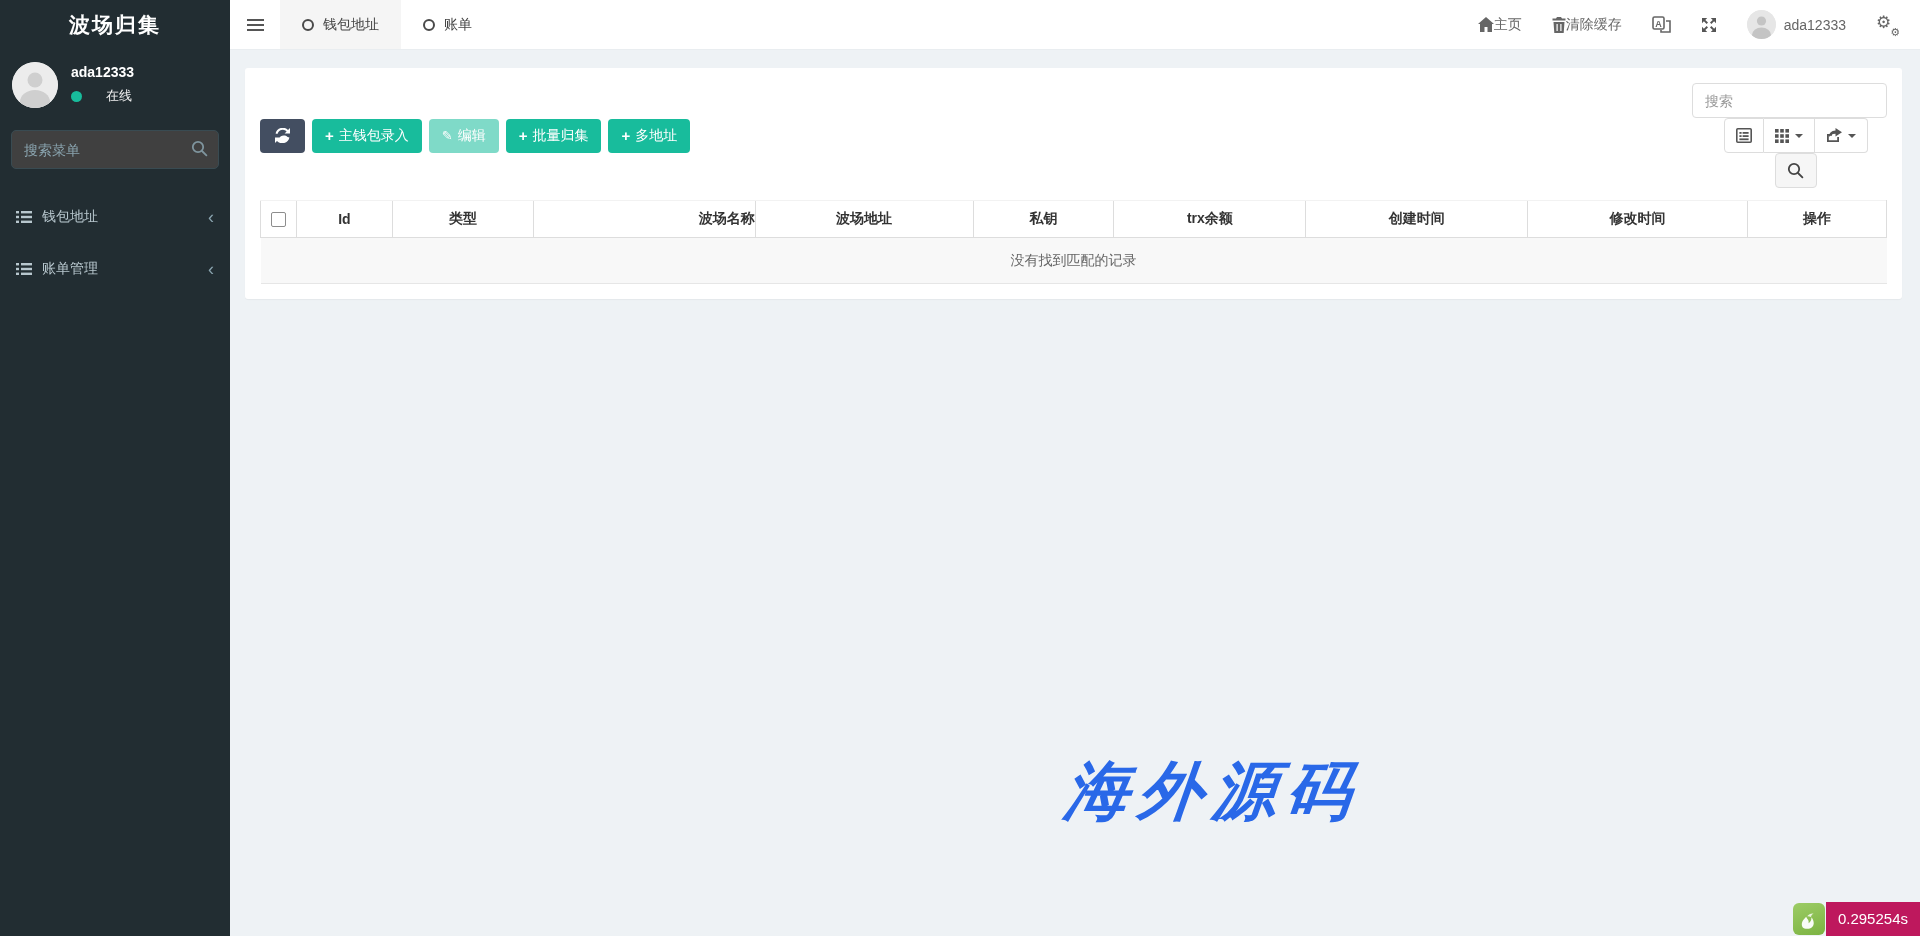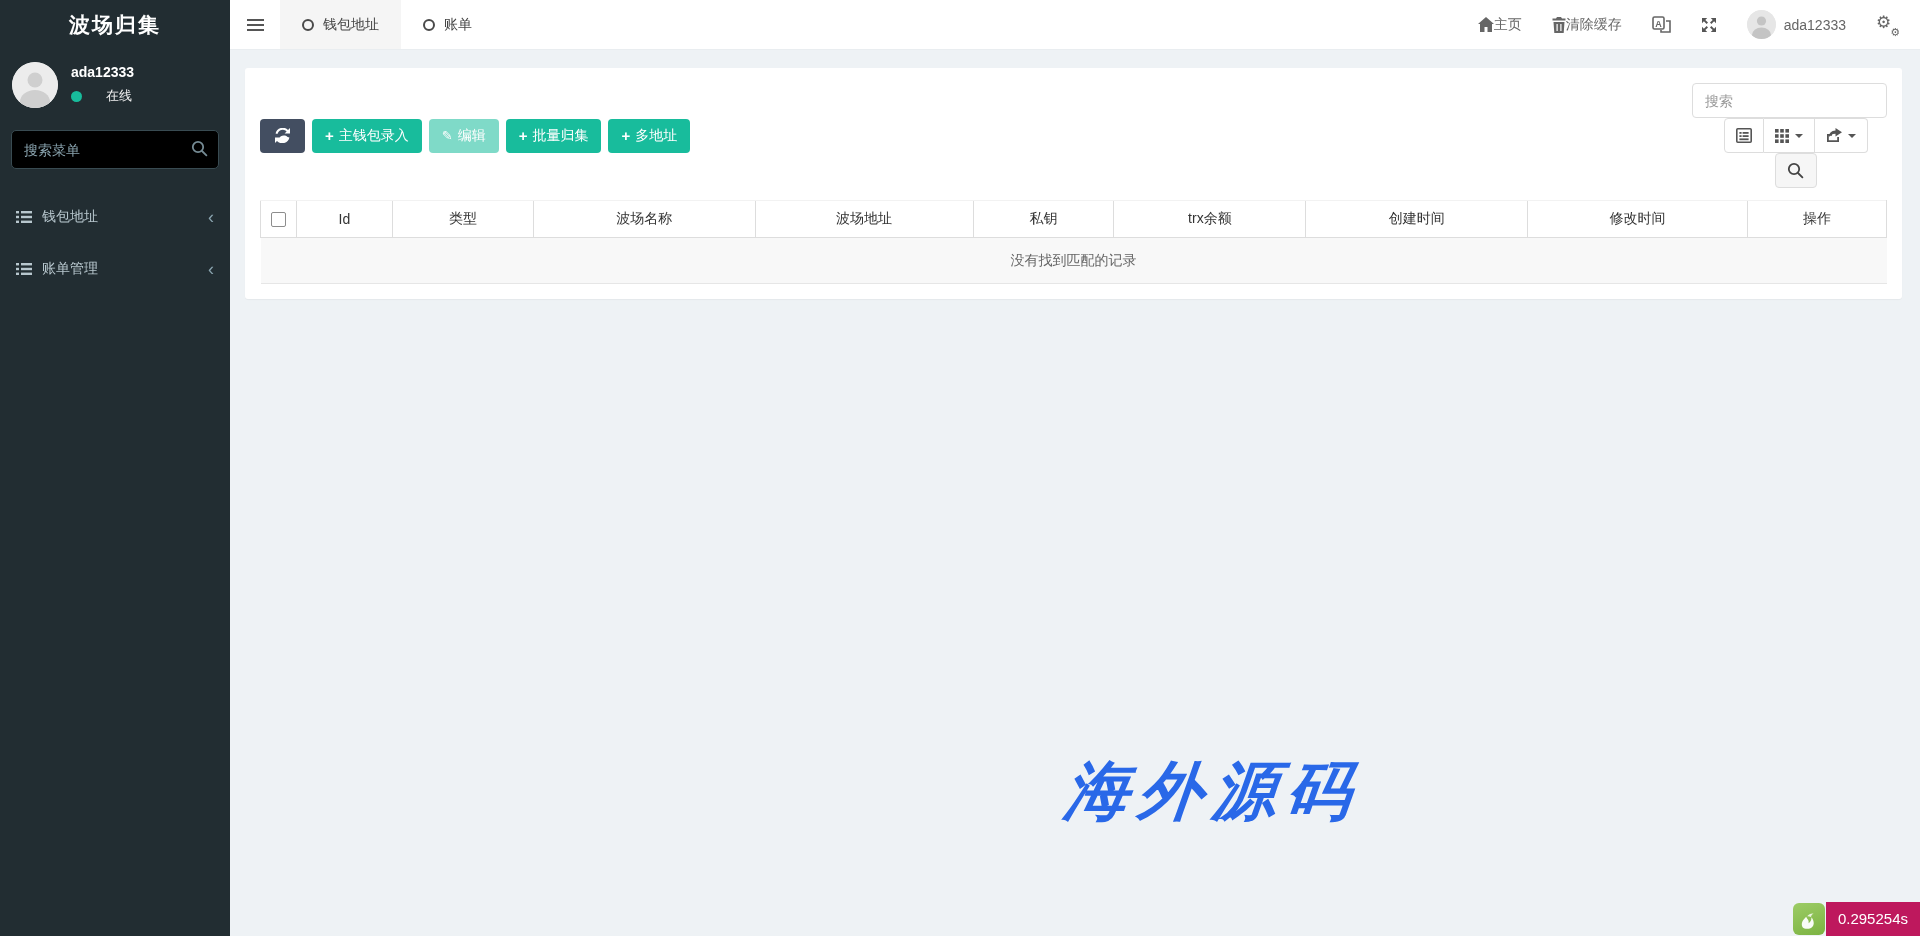--- a/index.html
+++ b/index.html
@@ -10,21 +10,21 @@
   
   .sidebar { width:230px; min-width:230px; background:#222d32; color:#b8c7ce; display:flex; flex-direction:column; }
   .logo { height:50px; line-height:50px; text-align:center; color:#fff; font-size:21px; font-weight:bold; letter-spacing:2px; }
   .user-panel { display:flex; align-items:flex-start; padding:12px 12px 16px 12px; gap:13px; }
   .avatar-lg { width:46px; height:46px; border-radius:50%; overflow:hidden; background:#e9e9e9; flex:none; }
   .user-info { padding-top:2px; }
   .user-name { color:#fff; font-weight:bold; font-size:14px; margin-bottom:7px; }
   .user-status { display:flex; align-items:center; gap:24px; color:#f2f2f2; font-size:13px; }
   .dot { width:11px; height:11px; border-radius:50%; background:#18bc9c; display:inline-block; }
   .sidebar-search { position:relative; margin:6px 11px 18px 11px; }
-  .sidebar-search input { width:100%; height:39px; background:#000000; border:1px solid #394b52; border-radius:5px; color:#c7d5db; padding:0 34px 0 12px; font-size:14px; outline:none; }
+  .sidebar-search input { width:100%; height:39px; background:#404040; border:1px solid #394b52; border-radius:5px; color:#c7d5db; padding:0 34px 0 12px; font-size:14px; outline:none; }
   .sidebar-search input::placeholder { color:#8aa4af; }
   .sidebar-search .s-icon { position:absolute; right:11px; top:10px; opacity:.85; }
   .menu { display:flex; flex-direction:column; }
   .menu-item { display:flex; align-items:center; height:44px; padding:0 16px; color:#b8c7ce; cursor:pointer; text-decoration:none; margin-top:8px; }
   .menu-item .mi-icon { margin-right:10px; display:inline-flex; }
   .menu-item .mi-label { flex:1; font-size:14px; }
   .menu-item .chev { color:#8aa4af; font-size:18px; line-height:1; }
 
   
   .main { flex:1; display:flex; flex-direction:column; min-width:0; }
@@ -59,21 +59,21 @@
   .tb-search::placeholder { color:#999; }
   .btn-group { display:flex; margin-left:12px; }
   .btn-def { height:35px; background:#fff; border:1px solid #ddd; color:#555; display:inline-flex; align-items:center; gap:6px; padding:0 11px; cursor:pointer; }
   .btn-group .btn-def { border-radius:0; border-left-width:0; }
   .btn-group .btn-def:first-child { border-radius:4px 0 0 4px; border-left-width:1px; }
   .btn-group .btn-def:last-child { border-radius:0 4px 4px 0; }
   .btn-lone { margin-left:12px; border-radius:4px; background:#f6f6f6; width:42px; justify-content:center; padding:0; }
   .caret { width:0; height:0; border-left:4px solid transparent; border-right:4px solid transparent; border-top:4px solid #555; }
 
   table.grid { width:100%; border-collapse:collapse; margin-top:12px; }
-  table.grid th { height:37px; font-size:14px; font-weight:normal; color:#333; text-align:center; border-bottom:1px solid #ddd; border-top:1px solid #f2f2f2; border-left:1px solid #ddd; background:#fff; }
+  table.grid th { height:37px; font-size:14px; font-weight:bold; color:#333; text-align:center; border-bottom:1px solid #ddd; border-top:1px solid #f2f2f2; border-left:1px solid #ddd; background:#fff; }
   table.grid th:first-child { border-left:1px solid #ddd; }
   table.grid th:last-child { border-right:1px solid #ddd; }
   table.grid td.empty { height:46px; text-align:center; color:#666; background:#f8f8f8; border-bottom:1px solid #e6e6e6; font-size:14px; }
   .checkbox { width:15px; height:15px; border:1px solid #8d8d8d; border-radius:2px; background:#fff; margin:0 auto; cursor:pointer; }
 
   
   .watermark { position:absolute; left:835px; top:698px; font-family:"DejaVu Serif","Liberation Serif",serif; font-style:italic; font-weight:bold; font-size:64px; color:#2968e8; letter-spacing:10px; transform:skewX(-6deg); white-space:nowrap; }
 
   
   .debugbar { position:absolute; right:0; bottom:0; display:flex; align-items:flex-end; }
@@ -284,21 +284,21 @@
         </div>
 
         <table class="grid">
           <thead>
             <tr>
               <th style="width:36px;">
                 <div class="checkbox"></div>
               </th>
               <th style="width:96px;">Id</th>
               <th style="width:141px;">类型</th>
-              <th style="width:222px;">波场名称</th>
+              <th style="width:222px;text-align:right;">波场名称</th>
               <th style="width:218px;">波场地址</th>
               <th style="width:141px;">私钥</th>
               <th style="width:192px;">trx余额</th>
               <th style="width:222px;">创建时间</th>
               <th style="width:220px;">修改时间</th>
               <th style="width:139px;">操作</th>
             </tr>
           </thead>
           <tbody>
             <tr>

